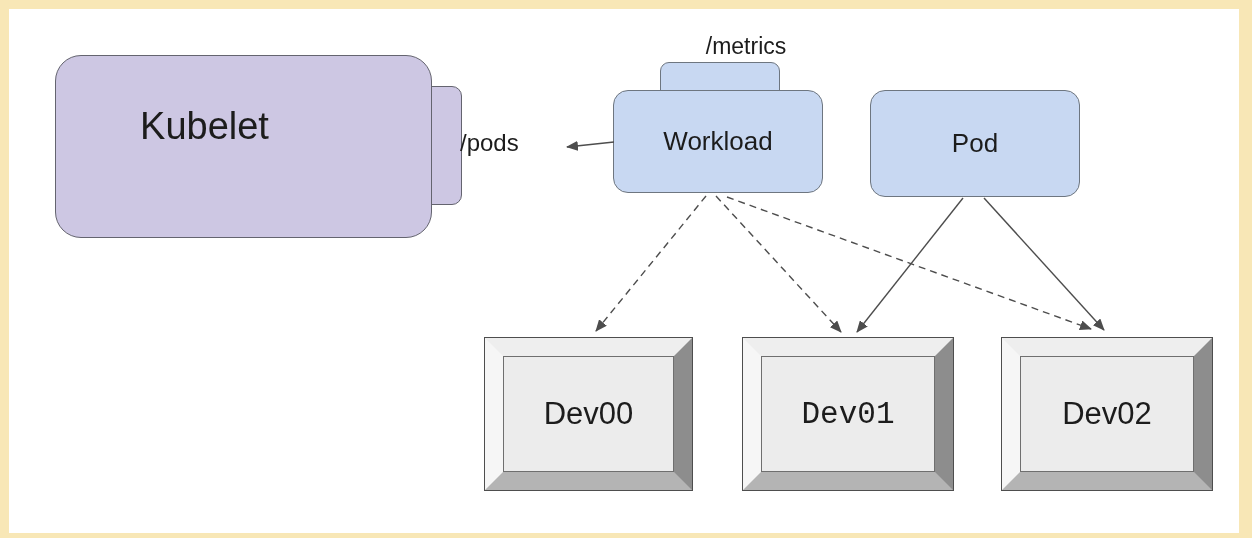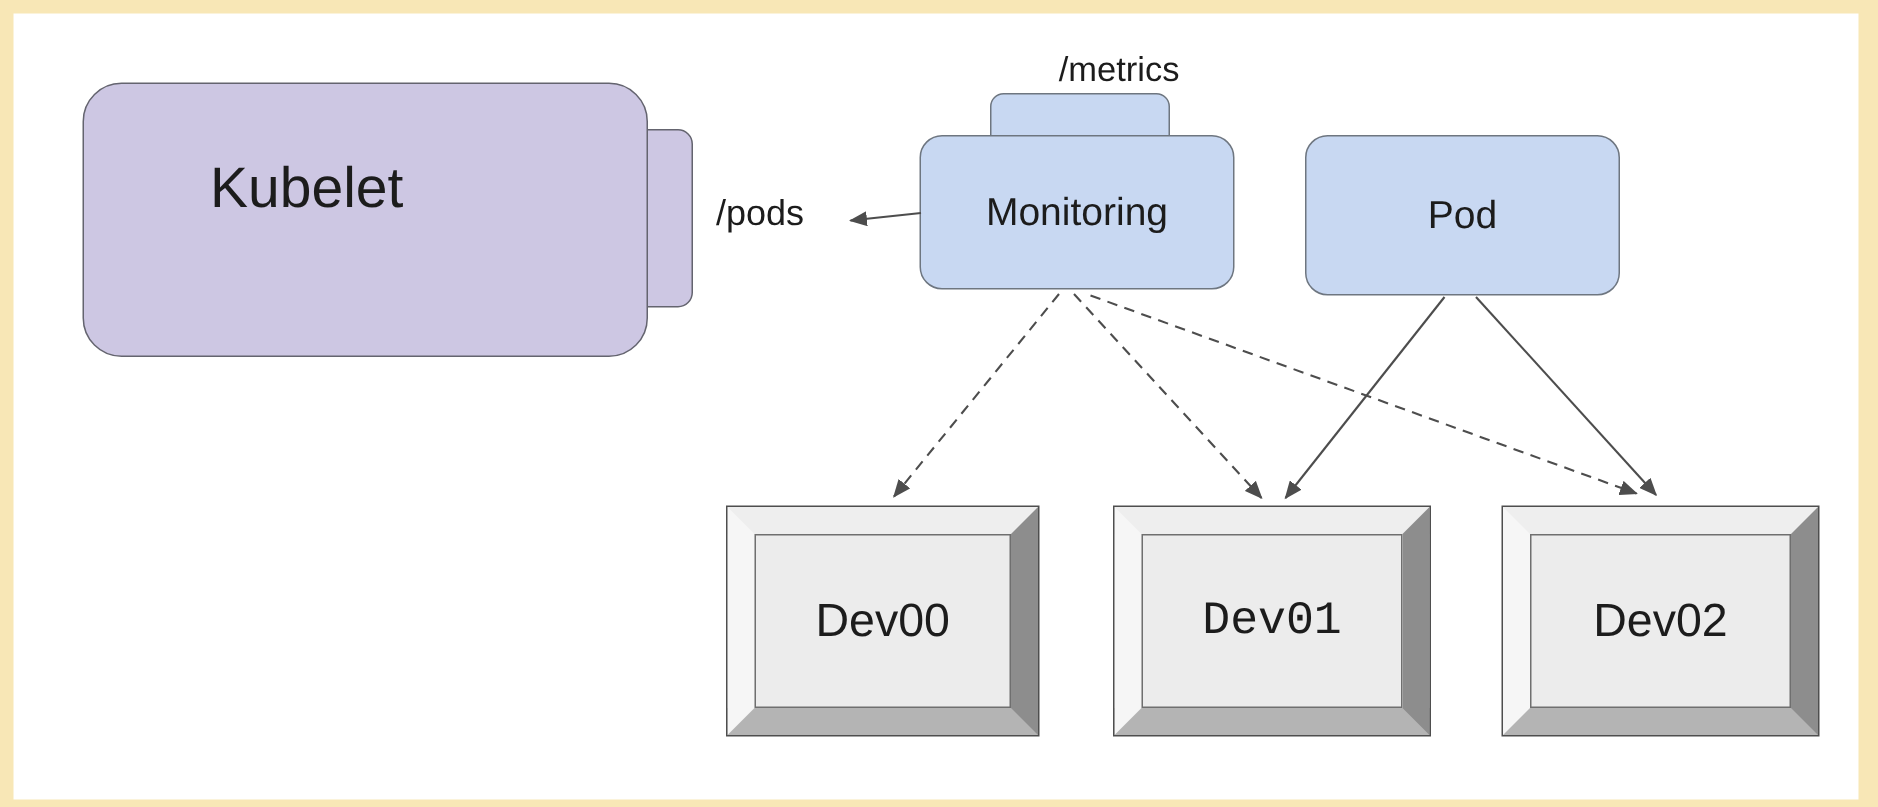--- a/index.html
+++ b/index.html
@@ -47,21 +47,21 @@
 
   
   .workload {
     left:870px; top:90px; width:210px; height:107px;
     background:#c8d8f2; border:1.5px solid #6e7680; border-radius:15px; z-index:2;
     display:flex; flex-direction:column; align-items:center; justify-content:center;
     font-size:26px; line-height:33px; text-align:center;
   }
 
   .pods-label {
-    left:460px; top:130px; width:76px; text-align:right;
+    left:460px; top:130px; width:76px; text-align:left;
     font-size:24px; line-height:26px; z-index:3;
   }
 
   
   .device {
     position:absolute; box-sizing:border-box;
     width:210px; height:152px; top:338px;
     border-style:solid; border-width:18px;
     border-top-color:#eeeeee; border-left-color:#f6f6f6;
     border-right-color:#8d8d8d; border-bottom-color:#b4b4b4;
@@ -82,21 +82,21 @@
 </head>
 <body>
 
 <div class="node kubelet-back"></div>
 <div class="node kubelet-main"></div>
 <div class="node kubelet-label">Kubelet</div>
 
 <div class="node metrics-label">/metrics</div>
 <div class="node mon-tab"></div>
 <div class="node mon-main">
-  <span>Monitoring</span>
+  <span>Workload</span>
 </div>
 
 <div class="node workload">
   <span>Pod</span>
 </div>
 
 <div class="node pods-label">/pods</div>
 
 <div class="device dev00">
   <div class="device-inner">Dev00</div>

